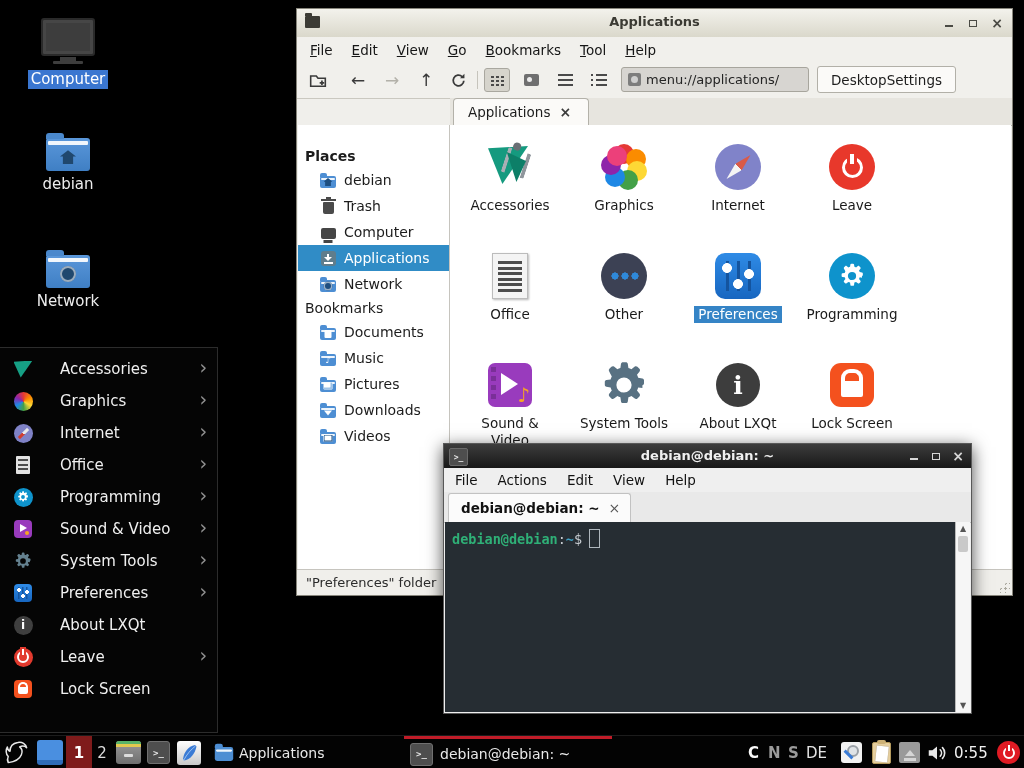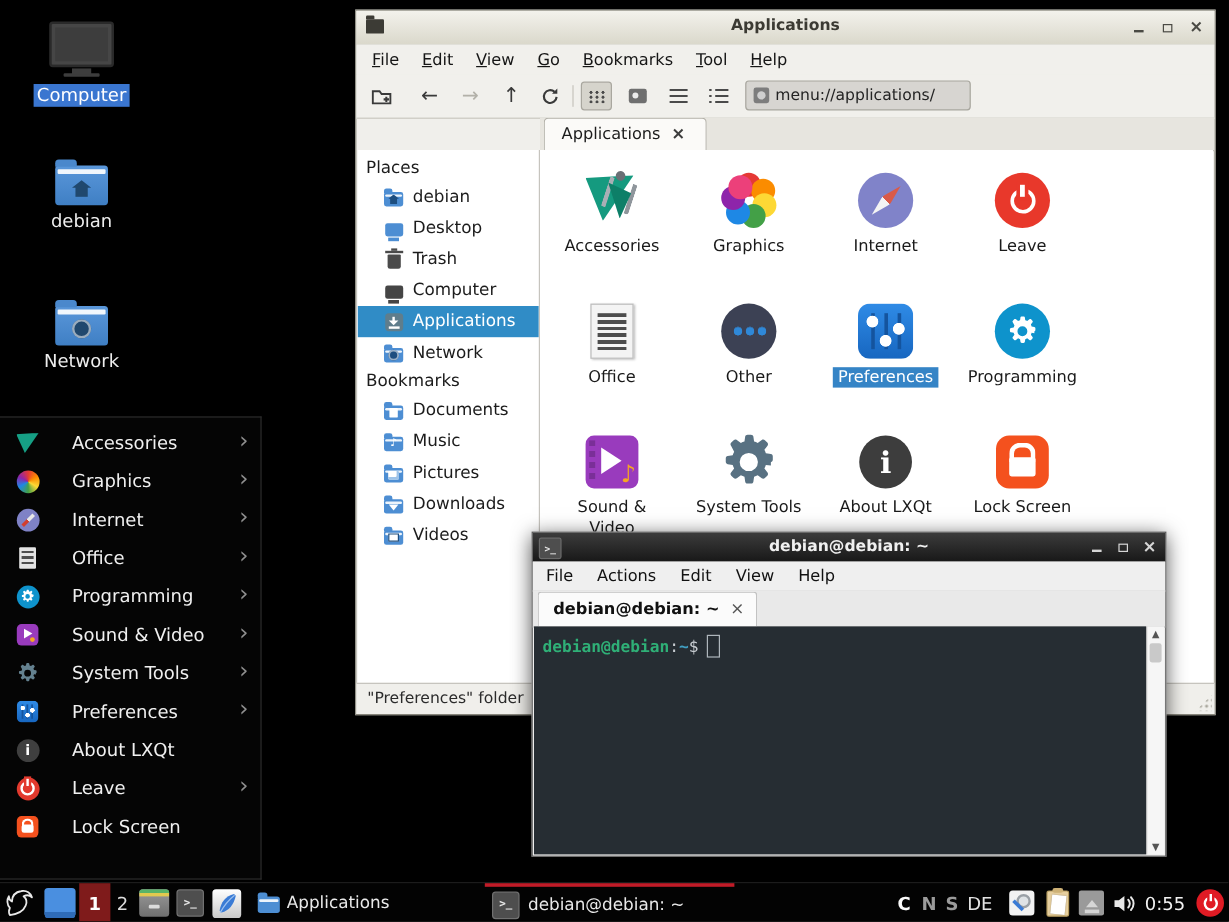--- a/index.html
+++ b/index.html
@@ -426,46 +426,41 @@
       <span class="tbtn" style="left:255px;">
           <span class="ic-compact"></span>
         </span>
       <span class="tbtn" style="left:289px;">
           <span class="ic-detail"></span>
         </span>
       <div class="fm-path">
         <span class="ic-loc"></span>
         <span class="fm-path-text">menu://applications/</span>
       </div>
+      <div class="fm-dsbtn">DesktopSettings</div>
     </div>
     <div class="fm-listsrow">
       <div class="fm-tabstrip">
         <div class="fm-tab">
           <span class="tl">Applications</span>
           <span class="tab-close">×</span>
         </div>
       </div>
     </div>
 
     <div class="fm-content">
       <div class="fm-sidebar">
-        <div class="sp-header" style="margin-top:4px;">Places</div>
+        <div class="sp-header" style="margin-top:20px;font-weight:bold;">Places</div>
         <div class="sp-row">
           <span class="mi">
               <span class="mf">
                 <span class="emb emb-home"></span>
               </span>
             </span>
           <span class="sl">debian</span>
-        </div>
-        <div class="sp-row">
-          <span class="mi">
-              <span class="mi-mon blue"></span>
-            </span>
-          <span class="sl">Desktop</span>
         </div>
         <div class="sp-row">
           <span class="mi">
               <span class="mi-trash"></span>
             </span>
           <span class="sl">Trash</span>
         </div>
         <div class="sp-row">
           <span class="mi">
               <span class="mi-mon dark"></span>

